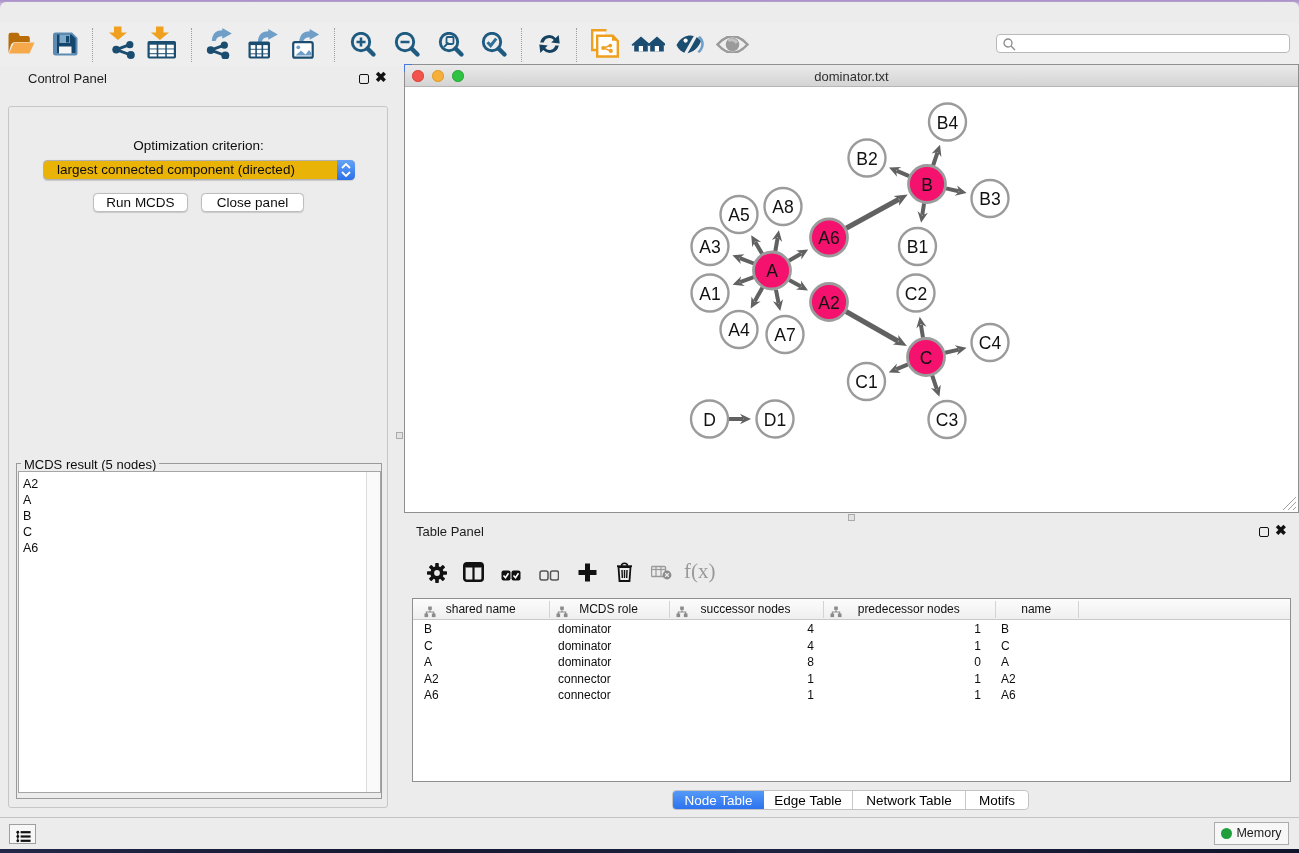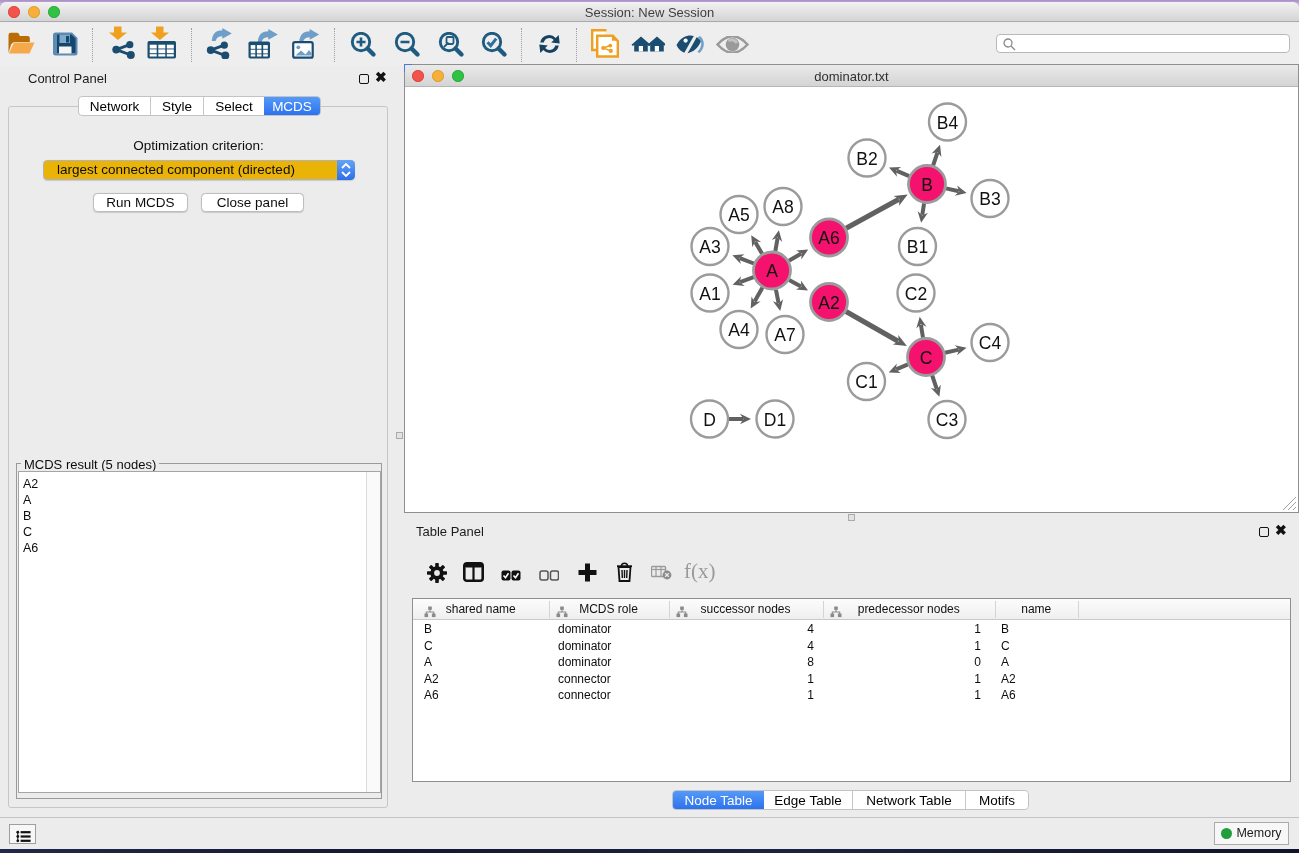--- a/index.html
+++ b/index.html
@@ -3,26 +3,20 @@
 <style>
 * { margin:0; padding:0; box-sizing:border-box; }
 html,body { width:1299px; height:853px; overflow:hidden; }
 body { font-family:"Liberation Sans", sans-serif; background:linear-gradient(#a88fc7,#c9b2d8 4px,#cdb9dd); position:relative; }
 .abs { position:absolute; }
 </style></head>
 <body>
 <div class="abs" style="left:0;top:846px;width:1299px;height:7px;background:linear-gradient(90deg,#23284a,#141830 30%,#1d2240 60%,#10142a)"></div>
 <div class="abs" id="app" style="left:0;top:2px;width:1299px;height:847px;background:#ececec;border-radius:6px 6px 0 0;overflow:hidden">
 
-<div class="abs" style="left:0;top:0;width:1299px;height:20px;background:linear-gradient(#f2f2f2,#d4d4d4);border-bottom:1px solid #aaaaaa;border-radius:7px 7px 0 0">
-<span style="position:absolute;left:8px;top:4px;width:11.5px;height:11.5px;border-radius:50%;background:#f2544d;border:0.5px solid #da3c34"></span>
-<span style="position:absolute;left:28px;top:4px;width:11.5px;height:11.5px;border-radius:50%;background:#f6b03a;border:0.5px solid #df9b22"></span>
-<span style="position:absolute;left:48px;top:4px;width:11.5px;height:11.5px;border-radius:50%;background:#30c343;border:0.5px solid #24a532"></span>
-<div class="abs" style="left:0;top:0;width:1299px;height:20px;line-height:21px;text-align:center;font-size:13px;color:#3f3f3f">Session: New Session</div>
-</div>
 <div class="abs" style="left:0;top:21px;width:1299px;height:43px;background:#eeeeee"></div>
 <div class="abs" style="left:8px;top:30px"><svg width="27" height="22" viewBox="0 0 27 22">
 <path d="M0.5 21 V3 q0-2.2 2.2-2.2 h6.3 q1.5 0 2 1.3 l0.8 2 h8 q2 0 2 2 V10 h-15 q-2.5 0-3.7 2.5 Z" fill="#b96d09"></path>
 <path d="M0.8 21.5 L5.5 11.5 q0.5-1 1.6-1 H26.5 L21.5 21.5 Z" fill="#f6a94a"></path>
 </svg></div>
 <div class="abs" style="left:53px;top:30px"><svg width="25" height="24" viewBox="0 0 25 24">
 <path d="M2.5 0.5 h16.5 l5.5 5.5 v15 q0 2.5-2.5 2.5 h-19.5 q-2.5 0-2.5-2.5 v-18 q0-2.5 2.5-2.5 Z" fill="#5d8bb1"></path>
 <path d="M4 2.5 h14.5 l4 4 v14.5 h-18.5 Z" fill="#14466e"></path>
 <rect x="6.5" y="2.5" width="10.5" height="8.5" fill="#7fa9ca"></rect>
 <rect x="13" y="4" width="3.2" height="6.5" fill="#14466e"></rect>
@@ -168,26 +162,20 @@
 <div class="abs" style="left:996px;top:32px;width:294px;height:19px;background:#fff;border:1px solid #b9b9b9;border-radius:4px">
 <svg width="13" height="13" viewBox="0 0 13 13" style="position:absolute;left:6px;top:3px">
         <circle cx="5" cy="5" r="4" fill="none" stroke="#8a8a8a" stroke-width="1.3"></circle>
         <line x1="8" y1="8" x2="12" y2="12" stroke="#8a8a8a" stroke-width="1.3"></line>
       </svg>
 </div>
 <div class="abs" style="left:28px;top:69px;width:200px;height:17px;font-size:13px;color:#1c1c1c">Control Panel</div>
 <div class="abs" style="left:359px;top:72px;width:10px;height:10px;border:1.6px solid #111;border-radius:2px"></div>
 <div class="abs" style="left:375px;top:67px;font-size:14px;font-weight:bold;color:#111">✖</div>
 <div class="abs" style="left:8px;top:104px;width:380px;height:702px;border:1px solid #c6c6c6;border-radius:3px"></div>
-<div class="abs" style="left:78px;top:94px;width:243px;height:20px;background:#fff;border:1px solid #c3c3c3;border-radius:4px;overflow:hidden;font-size:13.5px;display:flex">
-<div style="width:72px;border-right:1px solid #c9c9c9;text-align:center;line-height:19px">Network</div>
-<div style="width:53px;border-right:1px solid #c9c9c9;text-align:center;line-height:19px">Style</div>
-<div style="width:60px;text-align:center;line-height:19px">Select</div>
-<div style="flex:1;background:linear-gradient(#559af7,#2c72ee);color:#fff;text-align:center;line-height:19px">MCDS</div>
-</div>
 <div class="abs" style="left:0px;top:136px;width:397px;text-align:center;font-size:13.5px;color:#0d0d0d">Optimization criterion:</div>
 <div class="abs" style="left:43px;top:158px;width:312px;height:20px;background:#eab308;border:1px solid #b3b3b3;border-radius:4.5px;box-shadow:0 0.5px 1px rgba(0,0,0,0.15)">
 <div class="abs" style="left:13px;top:0;width:280px;line-height:18px;font-size:13.5px;color:#0d0d0d">largest connected component (directed)</div>
 <div class="abs" style="right:-1px;top:-1px;width:18px;height:20px;background:linear-gradient(#66a3f7,#2d6fe8);border-radius:0 4.5px 4.5px 0">
 <svg width="10" height="14" viewBox="0 0 10 14" style="position:absolute;left:4px;top:3px">
           <path d="M1 5 L5 1 L9 5" stroke="#fff" stroke-width="1.8" fill="none"></path>
           <path d="M1 9 L5 13 L9 9" stroke="#fff" stroke-width="1.8" fill="none"></path>
         </svg>
 </div>
     </div>

